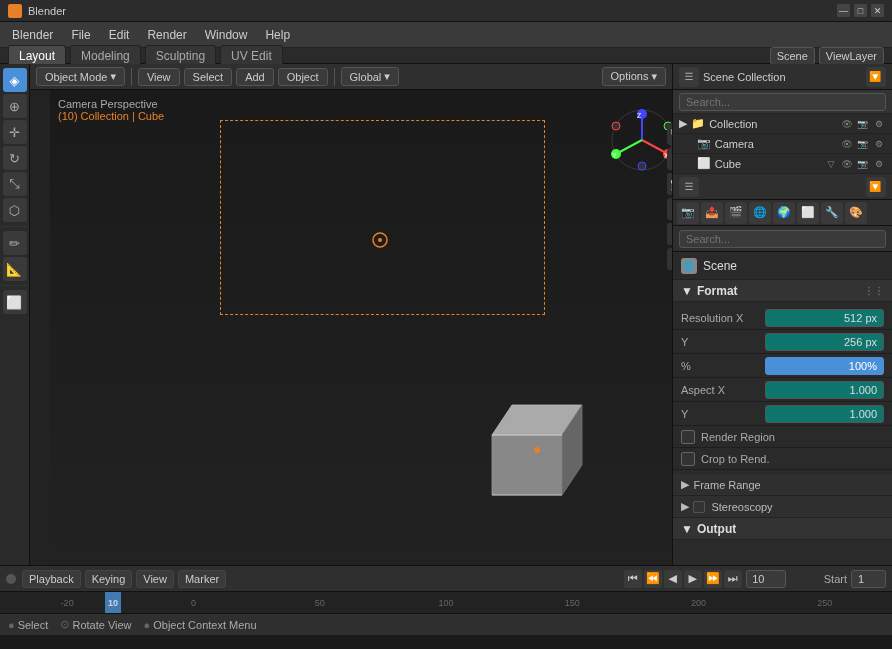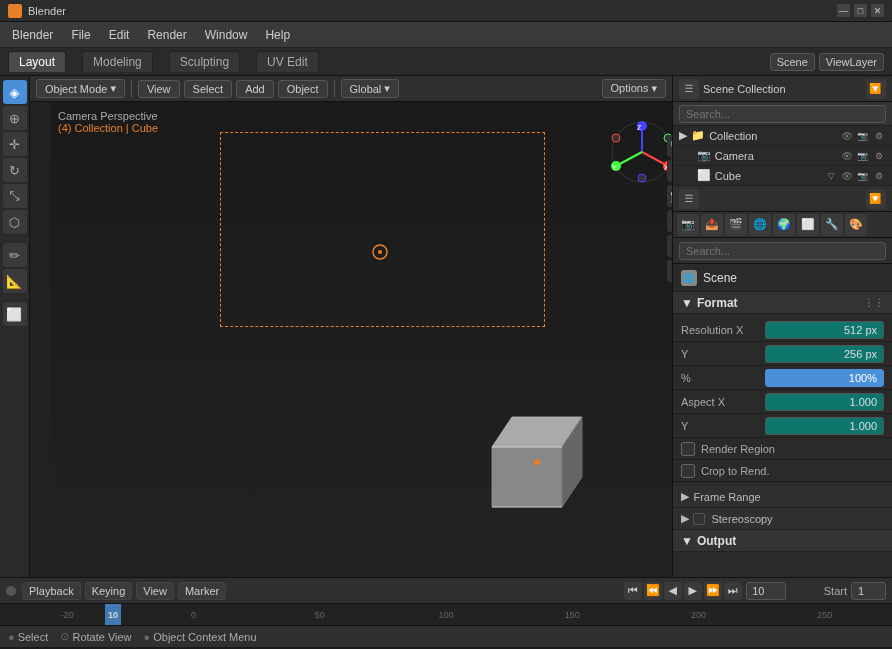--- a/index.html
+++ b/index.html
@@ -69,25 +69,25 @@
       padding: 3px 8px;
       cursor: pointer;
       border-radius: 3px;
       font-size: 12px;
       color: #ccc;
     }
 
     
     .workspace-tabs {
       background: #2a2a2a;
-      height: 28px;
-      display: flex;
-      align-items: center;
-      padding: 0 8px;
-      gap: 16px;
+      height: 16px;
+      display: flex;
+      align-items: center;
+      padding: 0 8px;
+      gap: 4px;
       border-bottom: 1px solid #111;
     }
     .ws-tab {
       padding: 3px 10px;
       cursor: pointer;
       border-radius: 3px 3px 0 0;
       font-size: 12px;
       color: #aaa;
       background: #353535;
       border: 1px solid #222;
@@ -745,21 +745,21 @@
         <polygon points="80,60 100,30 100,90 80,120" fill="#666" stroke="#777" stroke-width="0.8"></polygon>
 
         <line x1="10" y1="60" x2="80" y2="60" stroke="#ccc" stroke-width="0.8"></line>
         <line x1="10" y1="120" x2="80" y2="120" stroke="#ccc" stroke-width="0.8"></line>
 
         <circle cx="55" cy="75" r="3" fill="#e8802a"></circle>
       </svg>
 
       <div class="viewport-info">
         <div>Camera Perspective</div>
-        <div class="collection-label">(4) Collection | Cube</div>
+        <div class="collection-label">(10) Collection | Cube</div>
       </div>
 
       <div class="gizmo">
         <svg width="68" height="68" xmlns="http://www.w3.org/2000/svg">
           <circle cx="34" cy="34" r="30" fill="none" stroke="#555" stroke-width="0.5"></circle>
 
           <line x1="34" y1="34" x2="34" y2="8" stroke="#4444ff" stroke-width="2"></line>
           <circle cx="34" cy="8" r="5" fill="#4444ff"></circle>
           <text x="29" y="12" fill="white" font-size="7">Z</text>
 

